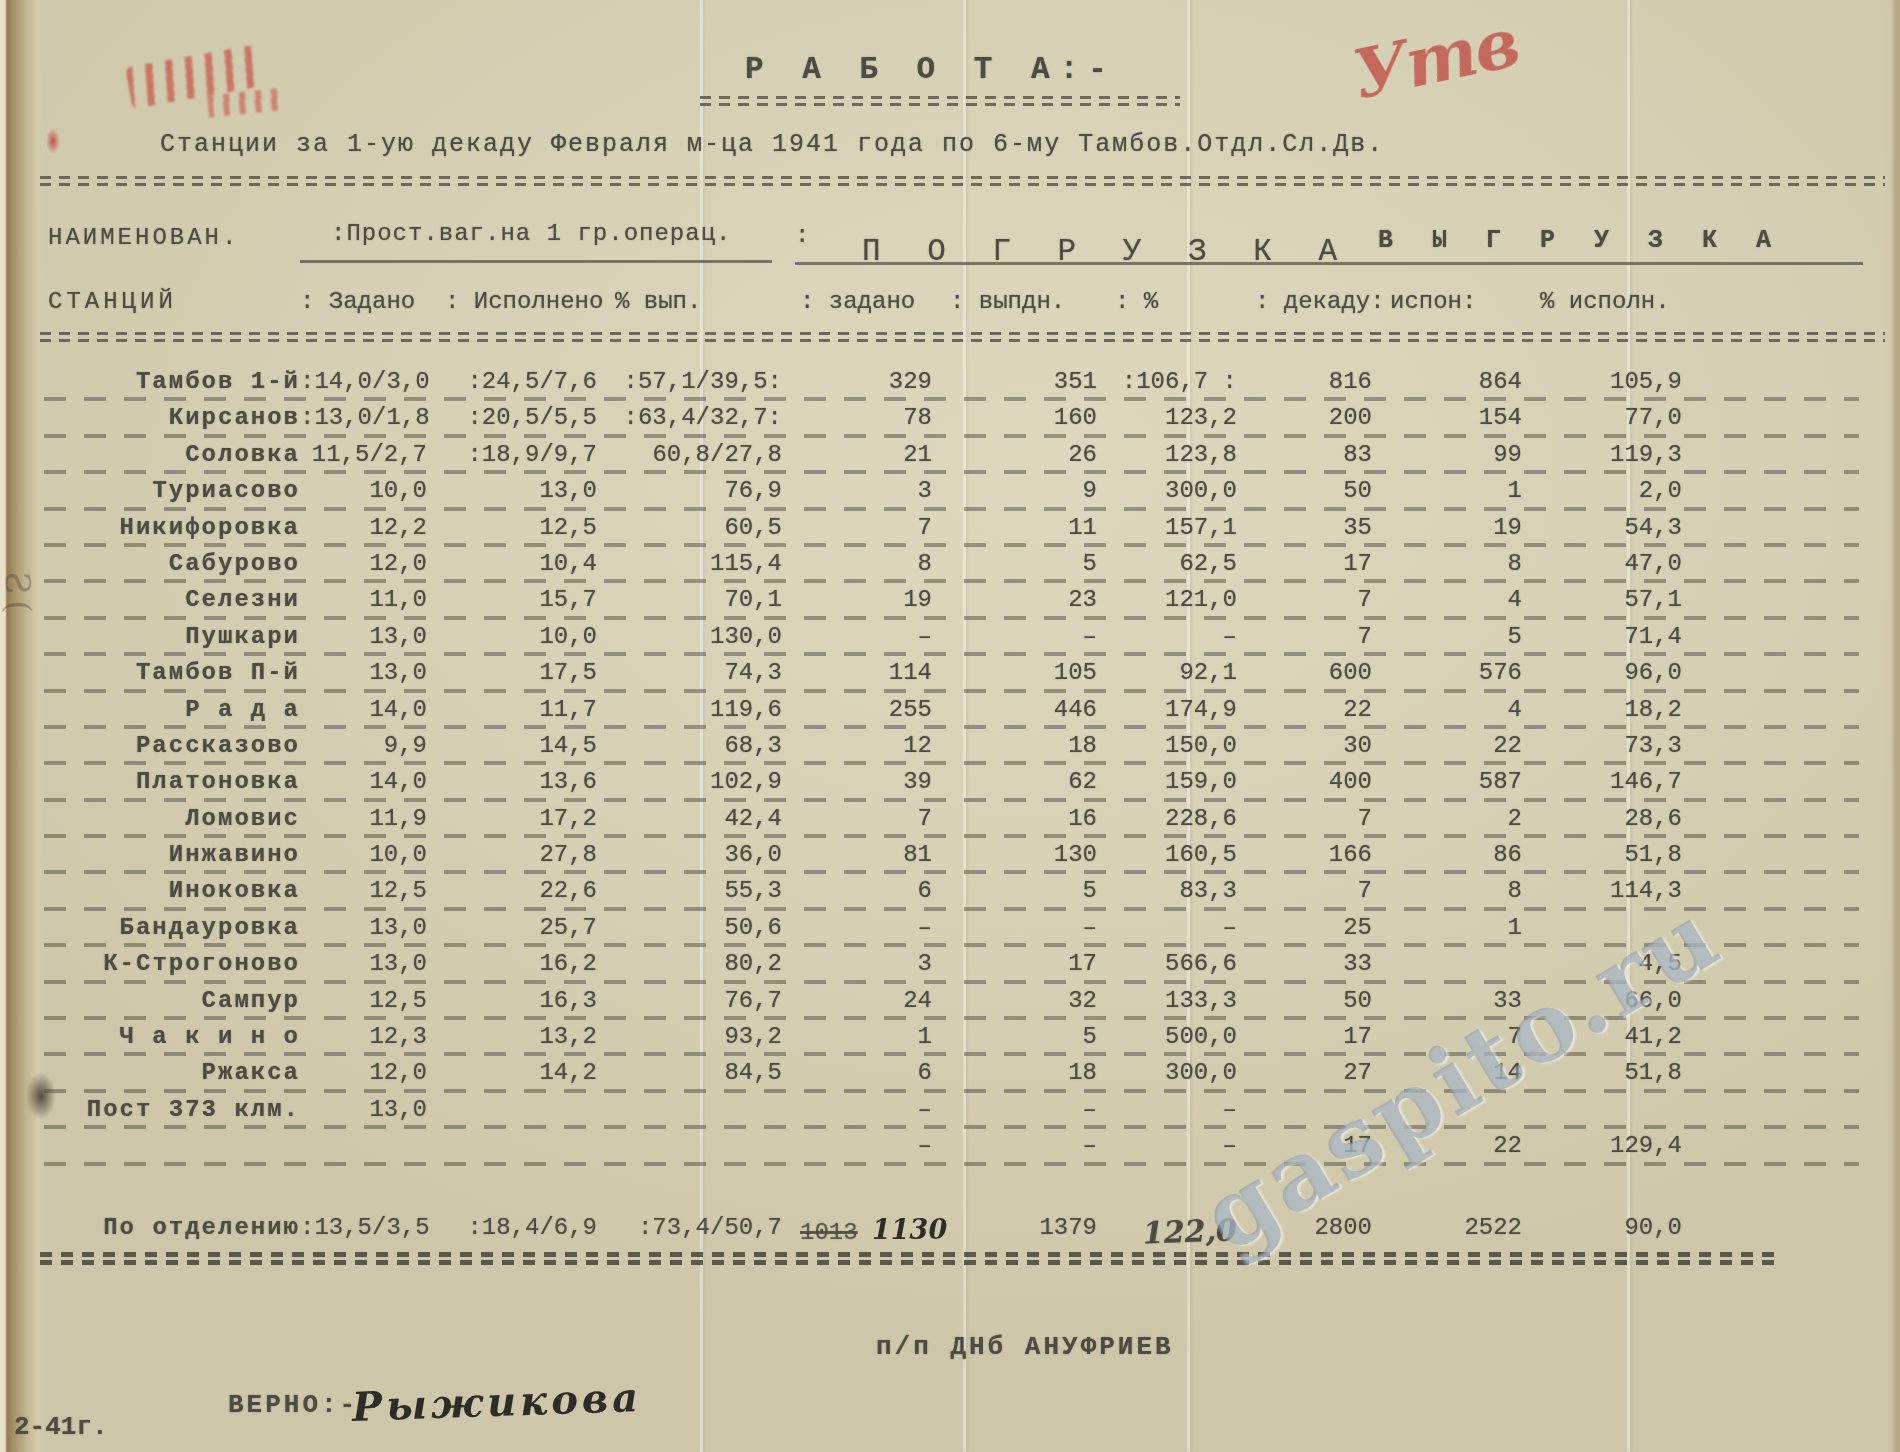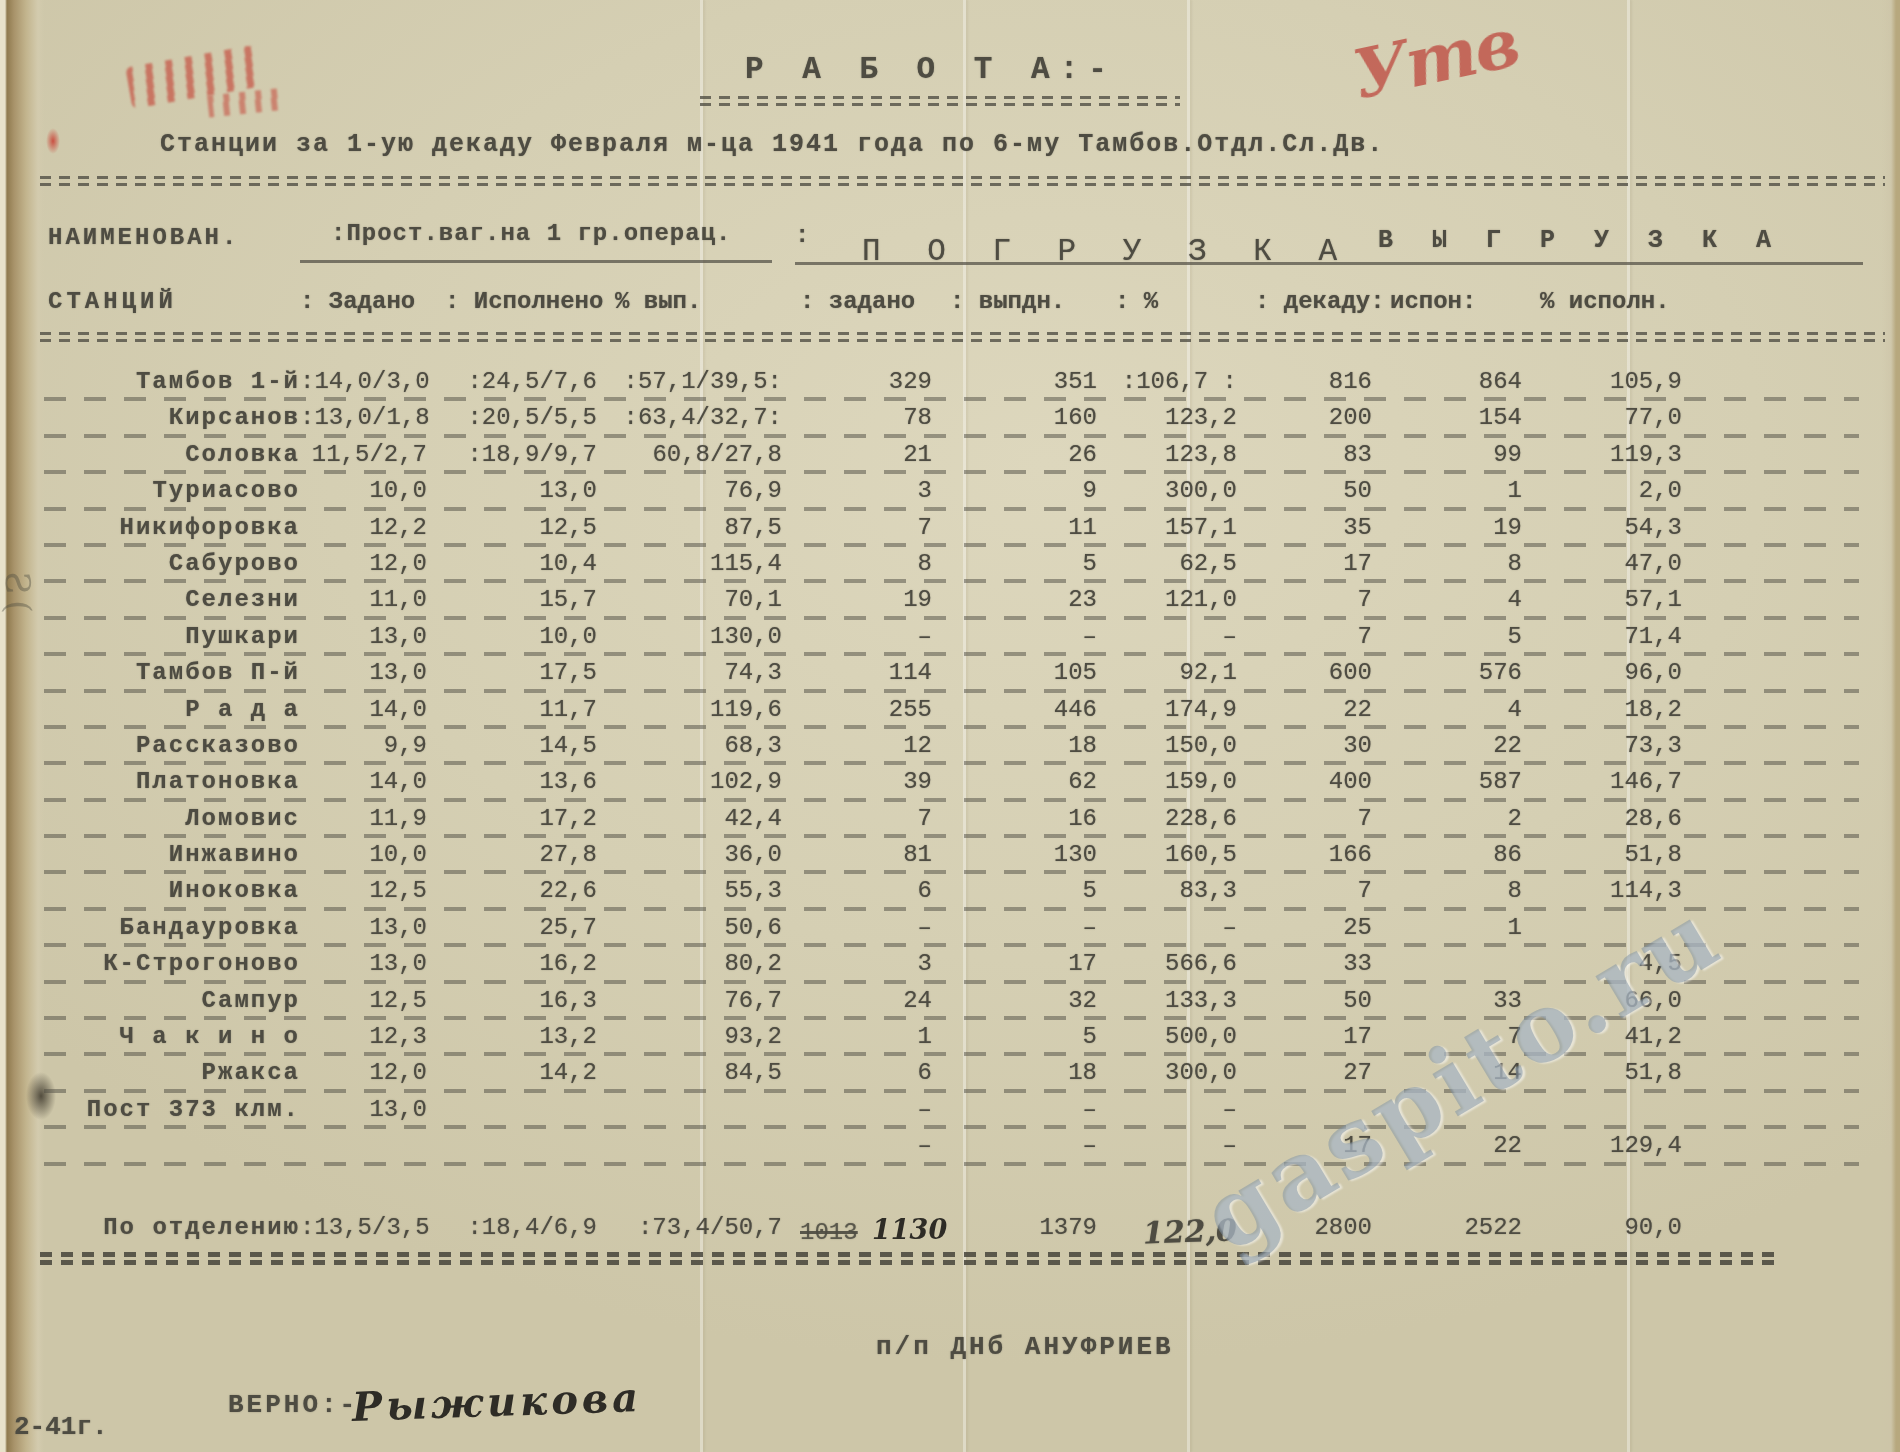--- a/index.html
+++ b/index.html
@@ -14,21 +14,21 @@
   .spine{position:absolute;left:0;top:0;bottom:0;width:44px;
     background:linear-gradient(90deg,#e8e2ca 0 5px,#8f7a4e 7px,#a8936a 14px,#c2b48d 26px,#d3cbae 38px,rgba(211,203,174,0) 44px);}
   .right-edge{position:absolute;right:0;top:0;bottom:0;width:18px;
     background:linear-gradient(270deg,#b7a87e 0 4px,rgba(205,196,168,.6) 9px,rgba(205,196,168,0) 18px);}
   .crease{position:absolute;top:0;bottom:0;width:3px;background:rgba(255,255,255,.35);box-shadow:2px 0 2px rgba(90,80,55,.08);filter:blur(.6px);}
   .blotch{position:absolute;left:26px;top:1072px;width:30px;height:48px;
     background:radial-gradient(closest-side,rgba(40,35,25,.75),rgba(40,35,25,0));}
   .margin-scribble{position:absolute;left:-6px;top:575px;color:rgba(70,70,60,.38);
     font-family:"DejaVu Serif",serif;font-size:34px;transform:rotate(88deg);letter-spacing:6px;}
   
-  .ink{color:#4e4c42;text-shadow:0 0 1.3px rgba(78,76,66,.65);font-weight:bold;}
+  .ink{color:#4e4c42;text-shadow:0 0 1.3px rgba(78,76,66,.65);}
   .title{position:absolute;left:745px;top:52px;font-size:31px;font-weight:bold;letter-spacing:10px;}
   .eqline{position:absolute;height:12px;}
   .eqline::before,.eqline::after{content:"";position:absolute;left:0;right:0;height:3px;
     background:repeating-linear-gradient(90deg,rgba(78,76,66,.78) 0 11px,rgba(78,76,66,0) 11px 19px);}
   .eqline::before{top:0;}
   .eqline::after{top:7px;}
   .subtitle{position:absolute;left:160px;top:130px;font-size:25px;letter-spacing:2px;}
   .gh-name{position:absolute;left:48px;top:224px;font-size:24px;letter-spacing:3px;}
   .gh-prostoy{position:absolute;left:300px;top:220px;font-size:24px;letter-spacing:1px;margin-left:31px;}
   .gh-colon{position:absolute;left:795px;top:222px;font-size:24px;}
@@ -176,21 +176,21 @@
         <span class="cell c6">300,0</span>
         <span class="cell c7">50</span>
         <span class="cell c8">1</span>
         <span class="cell c9">2,0</span>
         <i class="dash"></i>
       </div>
       <div class="trow grid">
         <span class="cell c0">Никифоровка</span>
         <span class="cell c1">12,2</span>
         <span class="cell c2">12,5</span>
-        <span class="cell c3">87,5</span>
+        <span class="cell c3">60,5</span>
         <span class="cell c4">7</span>
         <span class="cell c5">11</span>
         <span class="cell c6">157,1</span>
         <span class="cell c7">35</span>
         <span class="cell c8">19</span>
         <span class="cell c9">54,3</span>
         <i class="dash"></i>
       </div>
       <div class="trow grid">
         <span class="cell c0">Сабурово</span>

